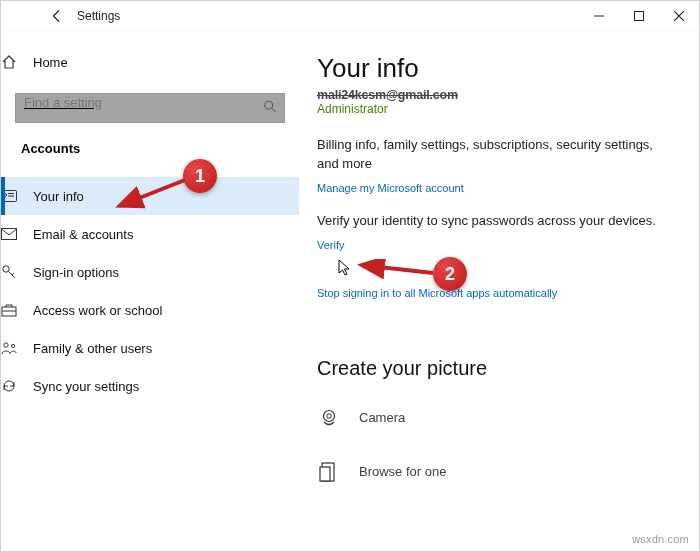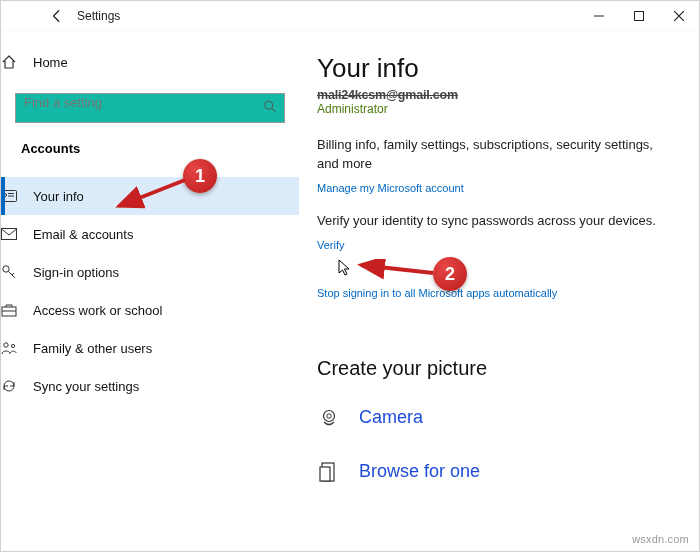--- a/index.html
+++ b/index.html
@@ -76,21 +76,22 @@
     position: relative;
   }
   .search-wrap input {
     width: 100%;
     height: 30px;
     border: 1px solid #999;
     padding: 0 32px 12px 8px;
     font-size: 13px;
     font-family: inherit;
     outline: none;
-    background: #14b8a6;
+    background: #a3a3a3;
+    text-decoration: underline;
   }
   .search-wrap .sicon {
     position: absolute;
     right: 8px; top: 50%;
     transform: translateY(-50%);
     color: #555;
   }
   .section-label {
     padding: 0 20px 21px 20px;
     font-weight: 600;
@@ -162,22 +163,22 @@
     height: 44px;
     margin-bottom: 10px;
     cursor: pointer;
   }
   .pic-row .pic-icon {
     width: 24px;
     display: flex;
     justify-content: center;
   }
   .pic-row .pic-label {
-    font-size: 18px;
-    color: #1d4ed8;
+    font-size: 13px;
+    color: #404040;
   }
   .annotation-badge {
     position: absolute;
     width: 34px; height: 34px;
     border-radius: 50%;
     background: radial-gradient(circle at 35% 30%, #e84545, #b81b1b);
     color: #fff;
     font-weight: 700;
     font-size: 18px;
     display: flex;

